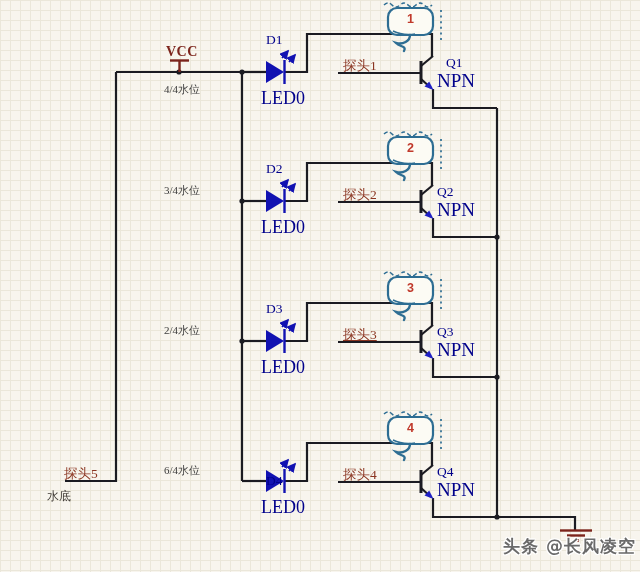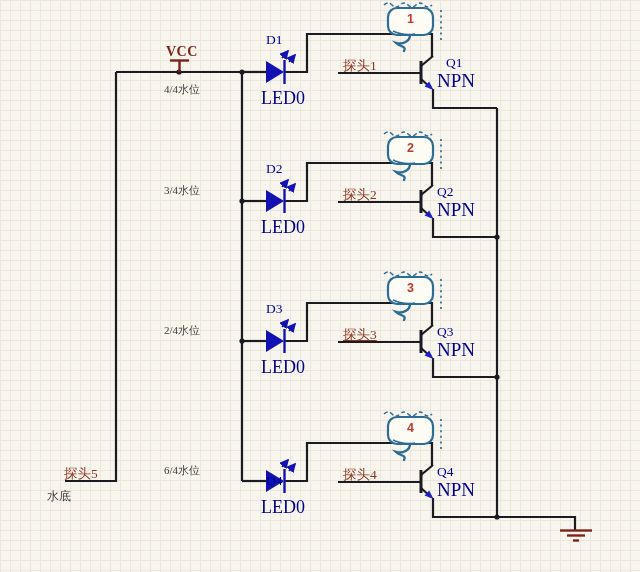--- a/index.html
+++ b/index.html
@@ -224,14 +224,15 @@
   <span class="lbl level" style="left:164px;top:465px;">6/4水位</span>
   <span class="lbl dref" style="left:266px;top:442px;margin-top:32px;">D4</span>
   <span class="lbl dmodel" style="left:261px;top:498px;">LED0</span>
   <span class="lbl probe" style="left:343px;top:468px;">探头4</span>
   <span class="lbl qref" style="left:437px;top:465px;">Q4</span>
   <span class="lbl qtype" style="left:437px;top:480px;">NPN</span>
 
   <span class="lbl probe" style="left:64px;top:467px;">探头5</span>
   <span class="lbl bottomlbl" style="left:47px;top:490px;">水底</span>
 
+  <span class="lbl watermark" style="left:503px;top:538px;">头条 @长风凌空</span>
 
 </div>
 
 </body></html>

